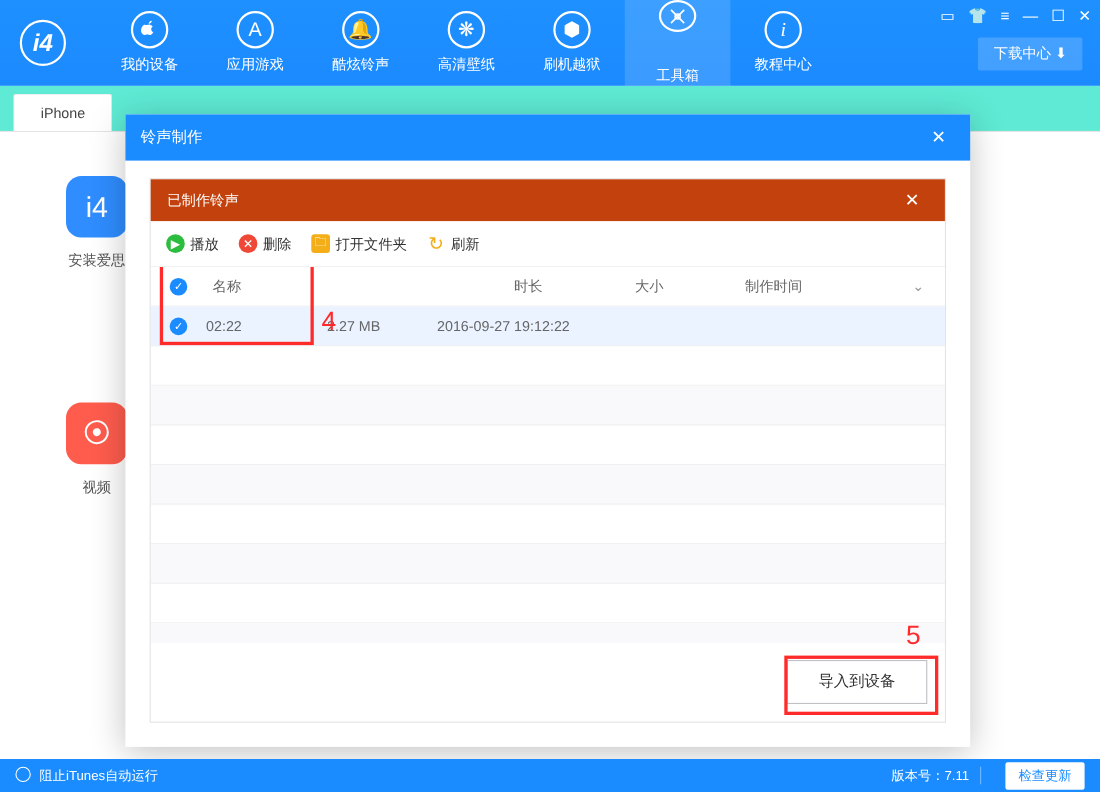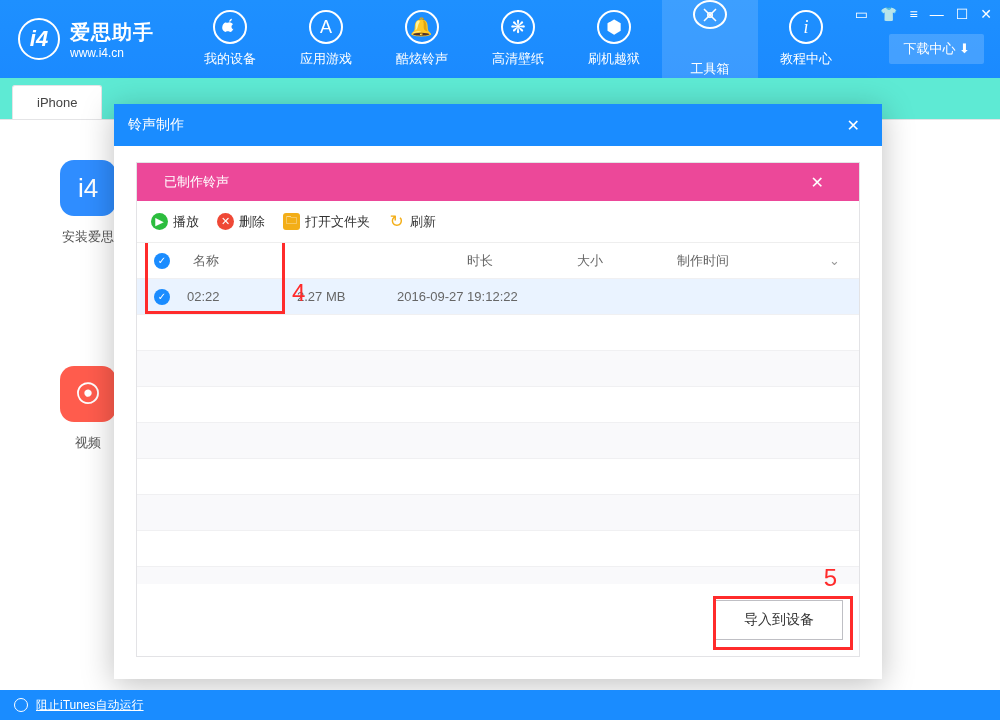--- a/index.html
+++ b/index.html
@@ -30,21 +30,21 @@
 .tool-icon { width:56px; height:56px; border-radius:14px; display:flex; align-items:center; justify-content:center; color:#fff; font-size:26px;}
 
 
 .dlg-outer { position:absolute; left:114px; top:104px; width:768px; height:575px; background:#fff; box-shadow:0 5px 30px rgba(0,0,0,.25);}
 .dlg-title { height:42px; background:#1a8cff; color:#fff; display:flex; align-items:center; justify-content:space-between; padding:0 14px; font-size:14px;}
 .dlg-close { cursor:pointer; font-size:16px; padding:4px 8px;}
 .dlg-body { padding:16px 22px 22px; height:calc(100% - 42px); position:relative;}
 
 
 .dlg-inner { background:#fff; border:1px solid #e3e3e6; height:100%; display:flex; flex-direction:column;}
-.in-title { height:38px; background:#ec4899; color:#fff; display:flex; align-items:center; justify-content:space-between; padding:0 27px; font-size:13px;}
+.in-title { height:38px; background:#c2410c; color:#fff; display:flex; align-items:center; justify-content:space-between; padding:0 15px; font-size:13px;}
 .toolbar { height:42px; display:flex; align-items:center; gap:18px; padding:0 14px; font-size:13px; color:#333; border-bottom:1px solid #eee;}
 .tb-btn { display:flex; align-items:center; gap:5px; cursor:pointer;}
 .ic { width:17px; height:17px; border-radius:50%; display:inline-flex; align-items:center; justify-content:center; font-size:11px; color:#fff;}
 .ic.green{background:#2cbd3e;} .ic.red{background:#ef4836;} .ic.yel{background:#f3ae18; border-radius:3px;} .ic.refresh{color:#f3ae18; background:none; font-size:17px; border:none;}
 
 .list-area { flex:1; overflow:auto; position:relative;}
 .list-head, .list-row { display:flex; align-items:center; height:36px; font-size:13px; border-bottom:1px solid #f0f0f2;}
 .list-head { color:#666; background:#fff;}
 .list-row.sel { background:#eaf3ff;}
 .list-row.stripe { background:#f9f9fb;}
@@ -58,35 +58,31 @@
 .bell { width:18px; height:18px; color:#1a8cff; }
 
 .annot { position:absolute; border:3px solid #ff2b2b; pointer-events:none;}
 .annot-label{ position:absolute; color:#ff2b2b; font-size:24px; font-weight:400; pointer-events:none;}
 
 .footer-btn-row { padding:16px; display:flex; justify-content:flex-end;}
 .import-btn { border:1px solid #bfbfc4; background:#fff; padding:10px 28px; font-size:14px; color:#333; cursor:pointer;}
 
 
 .statusbar { position:absolute; left:0; right:0; bottom:0; height:30px; background:#1a8cff; color:#fff; display:flex; align-items:center; justify-content:space-between; padding:0 14px; font-size:12px;}
-.status-left{display:flex; align-items:center; gap:8px;text-decoration:underline;}
+.status-left{display:flex; gap:8px;}
 .status-left .ring{width:14px;height:14px;border:1.5px solid #fff;border-radius:50%;}
 .upd-btn{ background:#fff; color:#1a8cff; padding:4px 12px; border-radius:2px; cursor:pointer; margin-left:12px;}
 .divider{width:1px;height:16px;background:rgba(255,255,255,.4);margin:0 10px;}
 </style>
 </head>
 <body>
 
 <div class="header">
   <div class="logo">
     <div class="logo-badge">i4</div>
-    <div class="logo-text">
-      <div class="t1">爱思助手</div>
-      <div class="t2">www.i4.cn</div>
-    </div>
   </div>
   <div class="top-nav">
     <div class="top-nav-item">
         <div class="nav-icon">
           <svg viewBox="0 0 24 24" width="18" height="18" fill="#fff">
             <path d="M16.5 1.5c0 1.3-.5 2.5-1.4 3.4-.9 1-2.3 1.7-3.6 1.6-.1-1.3.5-2.6 1.4-3.5.9-.9 2.4-1.6 3.6-1.5zm3.5 16.2c-.6 1.4-1 2-1.8 3.2-1.1 1.7-2.7 3.8-4.6 3.8-1.7 0-2.2-1.1-4.5-1.1s-2.9 1.1-4.6 1.1c-1.9 0-3.4-1.9-4.5-3.6C-2 17 .2 9.5 4.5 8.1c1.5-.5 3 .3 4.2.3 1.2 0 3-1 5-.6 3.1.6 4.5 3.2 4.5 3.2s-2.7 1.5-2.6 4.4c0 3.5 3.1 4.6 3.1 4.6s-.8 1.8-1.7 2.7z" transform="scale(.75) translate(3,0)"></path>
           </svg>
         </div>
         <span>我的设备</span>
       </div>
@@ -225,13 +221,19 @@
       </div>
     </div>
   </div>
 </div>
 
 <div class="statusbar">
   <div class="status-left">
     <span class="ring"></span>
     <span>阻止iTunes自动运行</span>
   </div>
+  <div style="display:flex;align-items:center;">
+    <span>版本号：</span>
+    <span>7.11</span>
+    <span class="divider"></span>
+    <span class="upd-btn">检查更新</span>
+  </div>
 </div>
 
 </body></html>

